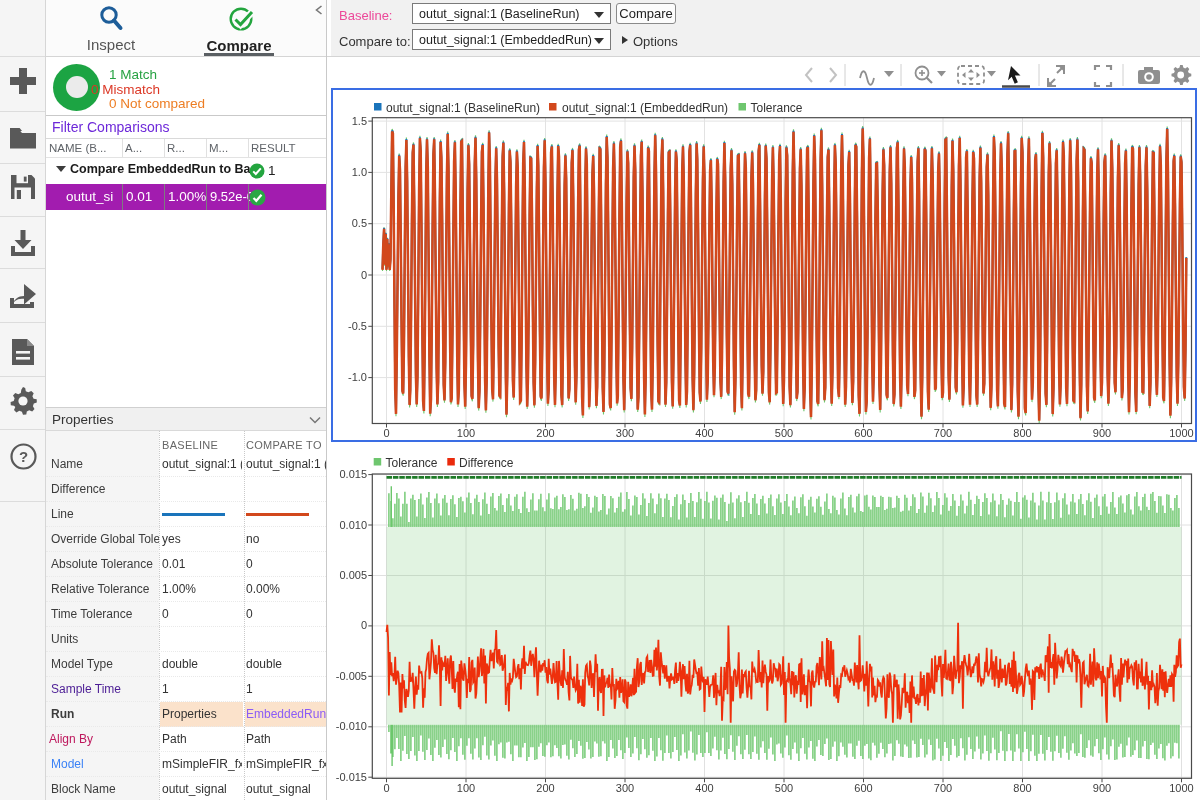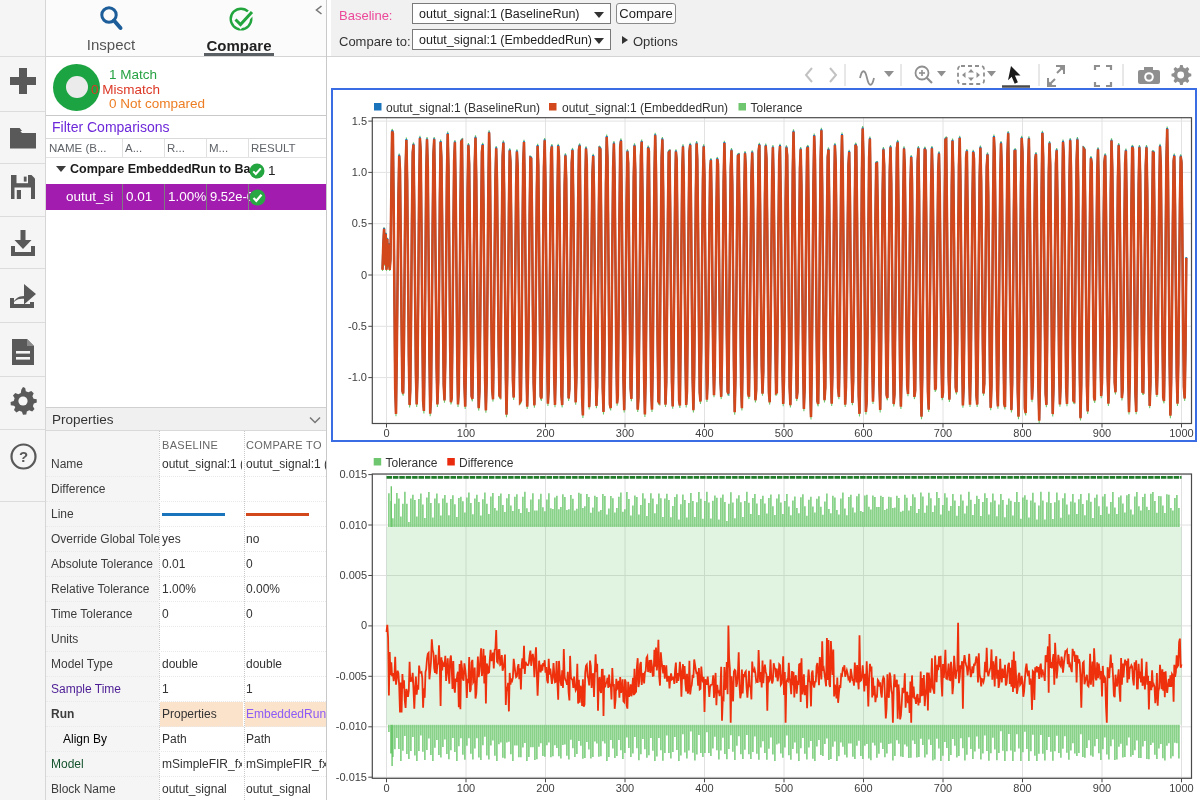--- a/index.html
+++ b/index.html
@@ -175,25 +175,25 @@
     <div class="abs" style="left:5px;top:682px;width:108px;height:17px;overflow:hidden;white-space:nowrap;font-size:12px;color:#4c1d95">Sample Time</div>
     <div class="abs" style="left:116px;top:682px;width:80px;height:17px;overflow:hidden;white-space:nowrap;font-size:12px;color:#333">1</div>
     <div class="abs" style="left:200px;top:682px;width:80px;height:17px;overflow:hidden;white-space:nowrap;font-size:12px;color:#333">1</div>
     <div class="abs" style="left:0;top:701px;width:280px;height:1px;border-top:1px dotted #e9e9e9"></div>
     <div class="abs" style="left:114px;top:702px;width:83px;height:25px;background:#fbe2cb"></div>
     <div class="abs" style="left:198.5px;top:702px;width:81.5px;height:25px;background:#fbe2cb"></div>
     <div class="abs" style="left:5px;top:707px;width:108px;height:17px;overflow:hidden;white-space:nowrap;font-weight:bold;font-size:12px;color:#3c3c3c">Run</div>
     <div class="abs" style="left:116px;top:707px;width:80px;height:17px;overflow:hidden;white-space:nowrap;font-size:12px;color:#333">Properties</div>
     <div class="abs" style="left:200px;top:707px;width:80px;height:17px;overflow:hidden;white-space:nowrap;font-size:12px;color:#8b5cf6">EmbeddedRun</div>
     <div class="abs" style="left:0;top:726px;width:280px;height:1px;border-top:1px dotted #e9e9e9"></div>
-    <div class="abs" style="left:17px;top:732px;width:108px;height:17px;overflow:hidden;white-space:nowrap;font-size:12px;color:#000000">Align By</div>
+    <div class="abs" style="left:3px;top:732px;width:108px;height:17px;overflow:hidden;white-space:nowrap;font-size:12px;color:#be185d">Align By</div>
     <div class="abs" style="left:116px;top:732px;width:80px;height:17px;overflow:hidden;white-space:nowrap;font-size:12px;color:#333">Path</div>
     <div class="abs" style="left:200px;top:732px;width:80px;height:17px;overflow:hidden;white-space:nowrap;font-size:12px;color:#333">Path</div>
     <div class="abs" style="left:0;top:751px;width:280px;height:1px;border-top:1px dotted #e9e9e9"></div>
-    <div class="abs" style="left:5px;top:757px;width:108px;height:17px;overflow:hidden;white-space:nowrap;font-size:12px;color:#14532d">Model</div>
+    <div class="abs" style="left:5px;top:757px;width:108px;height:17px;overflow:hidden;white-space:nowrap;font-size:12px;color:#3b82f6">Model</div>
     <div class="abs" style="left:116px;top:757px;width:80px;height:17px;overflow:hidden;white-space:nowrap;font-size:12px;color:#333">mSimpleFIR_fxpt</div>
     <div class="abs" style="left:200px;top:757px;width:80px;height:17px;overflow:hidden;white-space:nowrap;font-size:12px;color:#333">mSimpleFIR_fxpt</div>
     <div class="abs" style="left:0;top:776px;width:280px;height:1px;border-top:1px dotted #e9e9e9"></div>
     <div class="abs" style="left:5px;top:782px;width:108px;height:17px;overflow:hidden;white-space:nowrap;font-size:12px;color:#3c3c3c">Block Name</div>
     <div class="abs" style="left:116px;top:782px;width:80px;height:17px;overflow:hidden;white-space:nowrap;font-size:12px;color:#333">outut_signal</div>
     <div class="abs" style="left:200px;top:782px;width:80px;height:17px;overflow:hidden;white-space:nowrap;font-size:12px;color:#333">outut_signal</div>
 </div>
 
 <div class="abs" style="left:331px;top:0;width:869px;height:56px;background:#f1f1f1"></div>
 <div class="sep" style="left:327px;top:56px;width:873px;background:#d4d4d4"></div>

